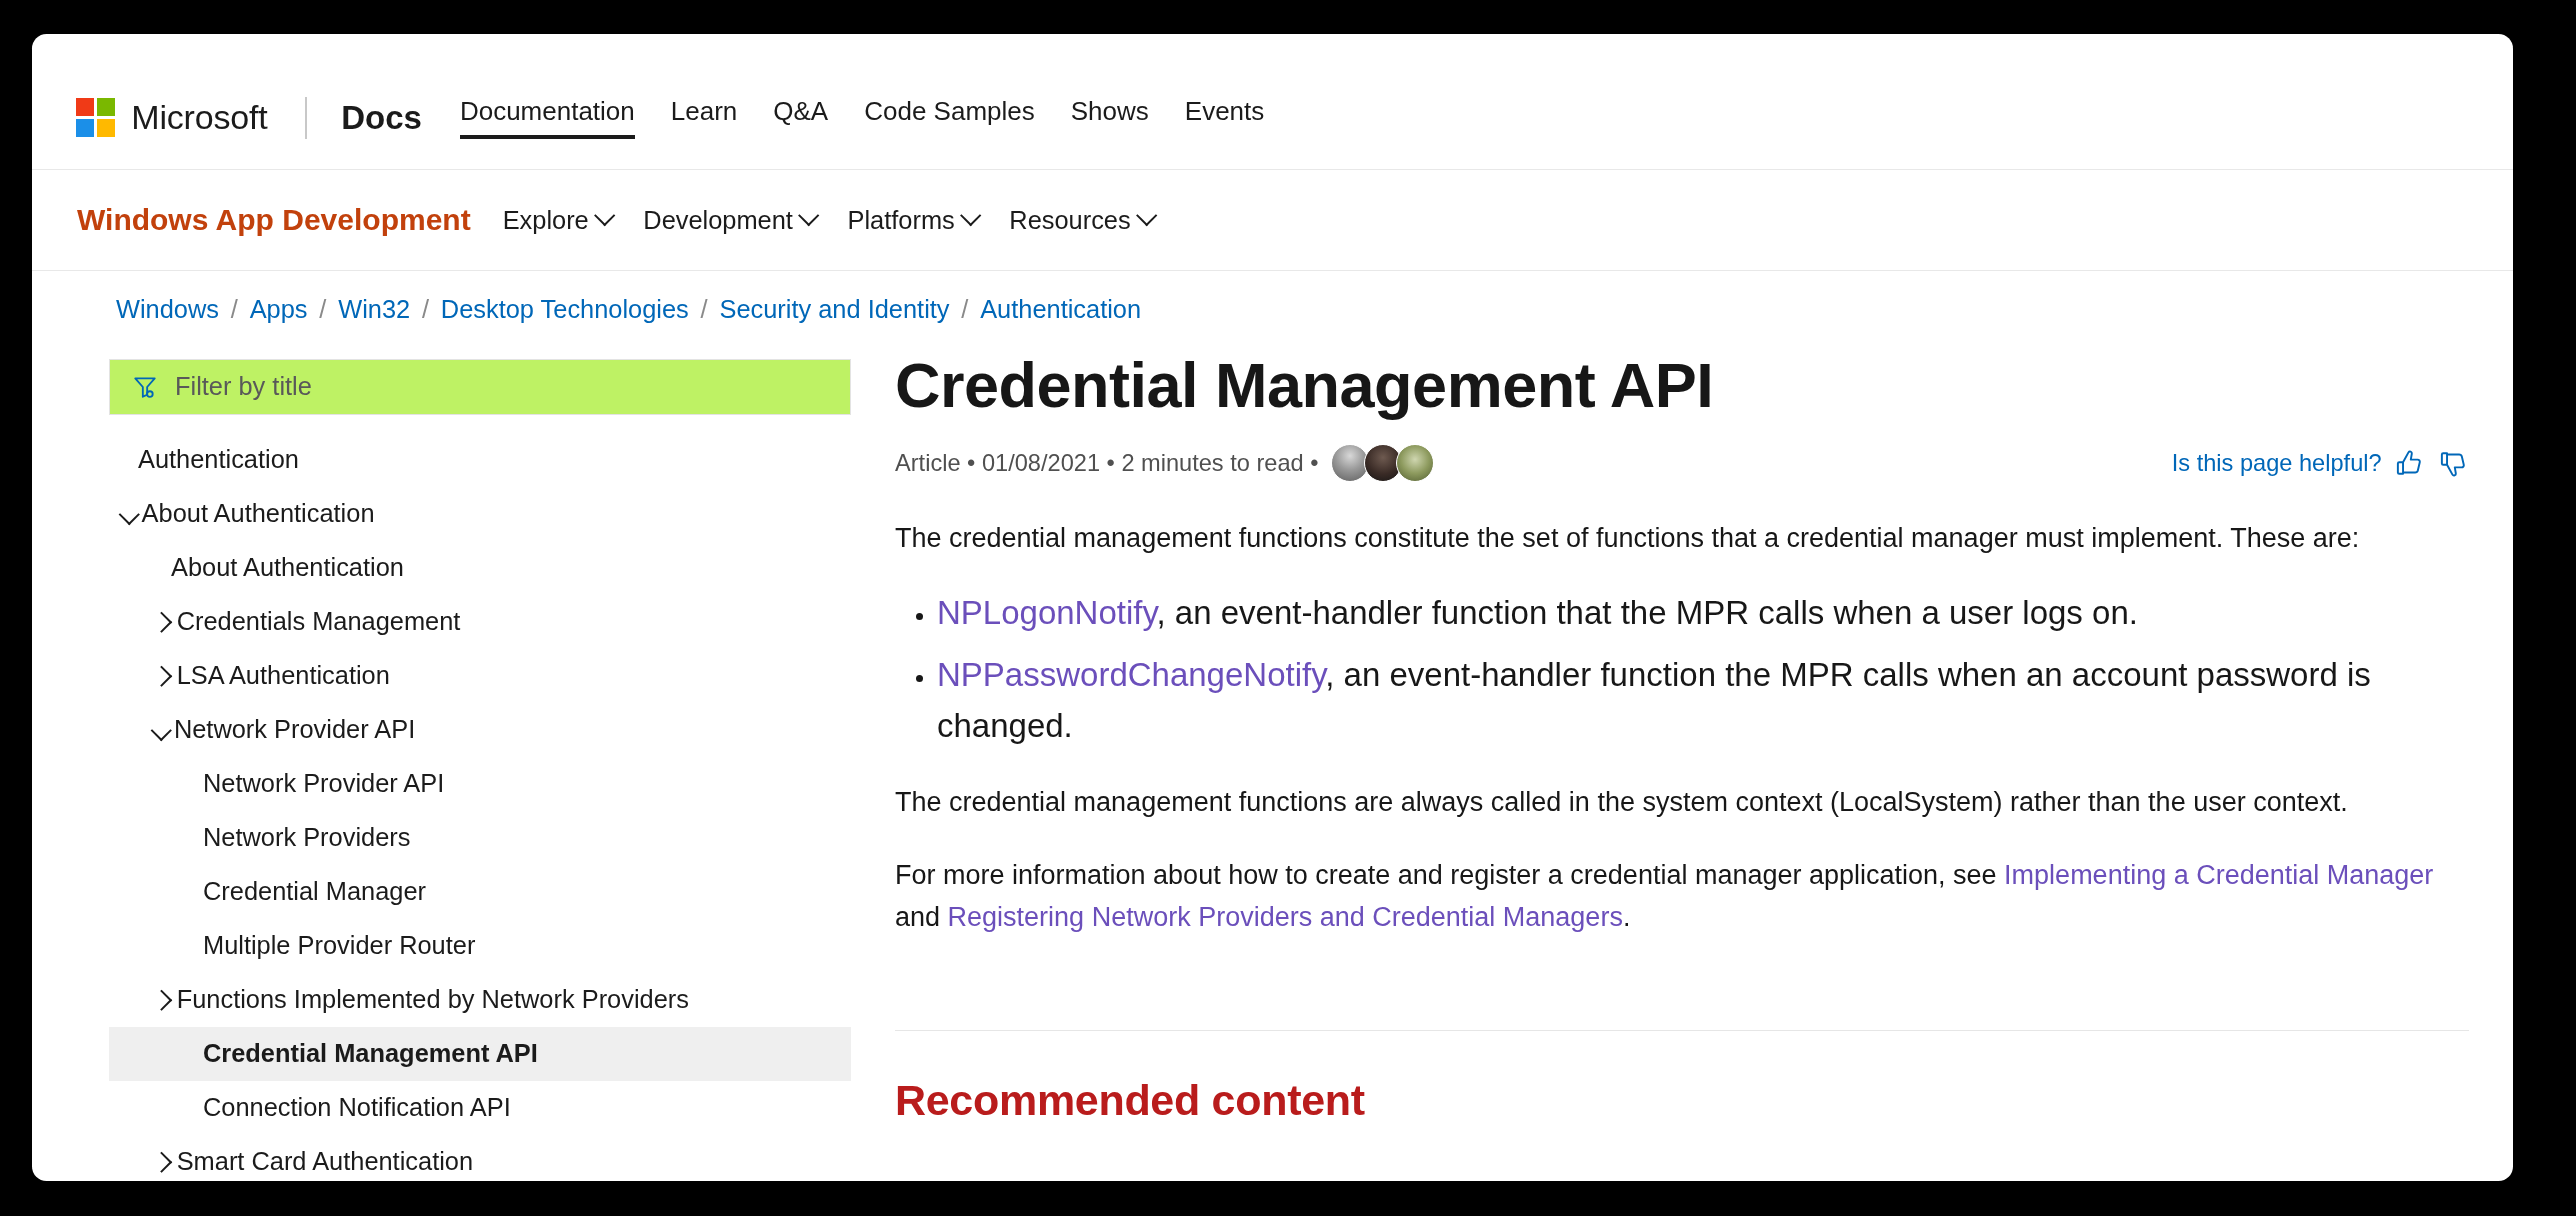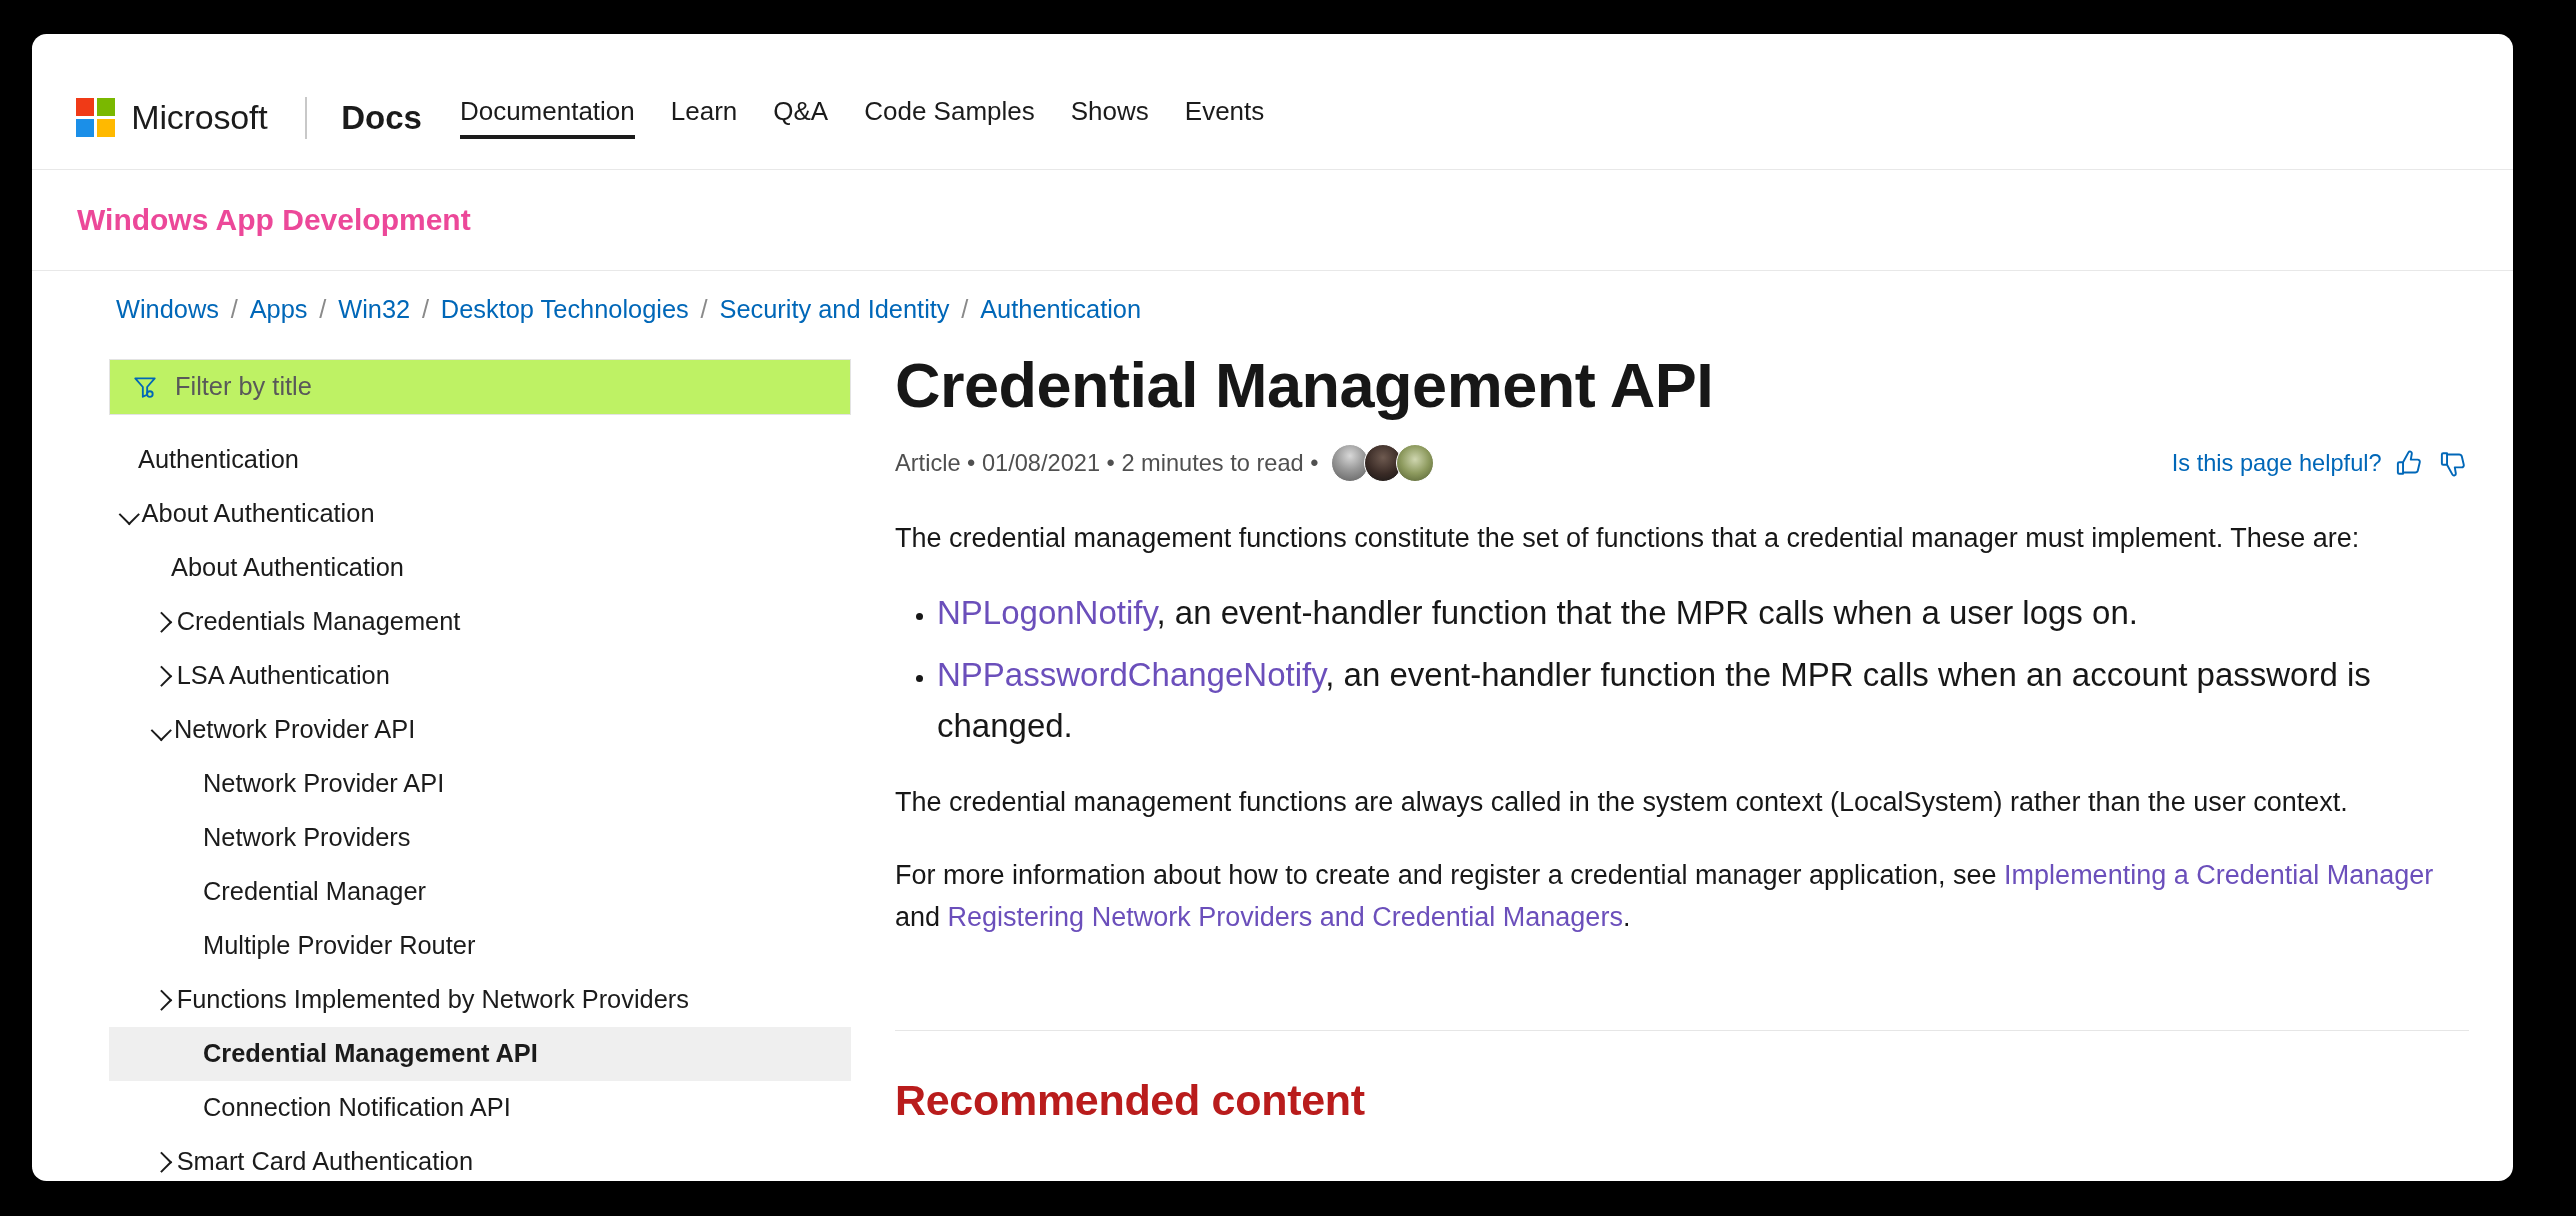--- a/index.html
+++ b/index.html
@@ -91,21 +91,21 @@
   #product-bar {
     height: 101px;
     display: flex;
     align-items: center;
     padding-left: 45px;
     border-bottom: 1.8px solid #e8e8e8;
   }
   #product-title {
     font-size: 30px;
     font-weight: bold;
-    color: #ec4899;
+    color: #c2410c;
     white-space: nowrap;
     margin-right: 32px;
   }
   #product-nav { display: flex; align-items: center; gap: 31px; }
   .product-nav-item {
     display: flex;
     align-items: center;
     gap: 8.2px;
     font-size: 25.4px;
     color: #1b1b1b;
@@ -314,20 +314,38 @@
       <div class="global-nav-item">Learn</div>
       <div class="global-nav-item">Q&amp;A</div>
       <div class="global-nav-item">Code Samples</div>
       <div class="global-nav-item">Shows</div>
       <div class="global-nav-item">Events</div>
     </nav>
   </div>
 
   <div id="product-bar">
     <div id="product-title">Windows App Development</div>
+    <nav id="product-nav">
+      <div class="product-nav-item">
+        <span>Explore</span>
+        <span class="chev-down"></span>
+      </div>
+      <div class="product-nav-item">
+        <span>Development</span>
+        <span class="chev-down"></span>
+      </div>
+      <div class="product-nav-item">
+        <span>Platforms</span>
+        <span class="chev-down"></span>
+      </div>
+      <div class="product-nav-item">
+        <span>Resources</span>
+        <span class="chev-down"></span>
+      </div>
+    </nav>
   </div>
 
   <div id="breadcrumb">
     <span class="crumb">Windows</span>
     <span class="crumb-sep">/</span>
     <span class="crumb">Apps</span>
     <span class="crumb-sep">/</span>
     <span class="crumb">Win32</span>
     <span class="crumb-sep">/</span>
     <span class="crumb">Desktop Technologies</span>

